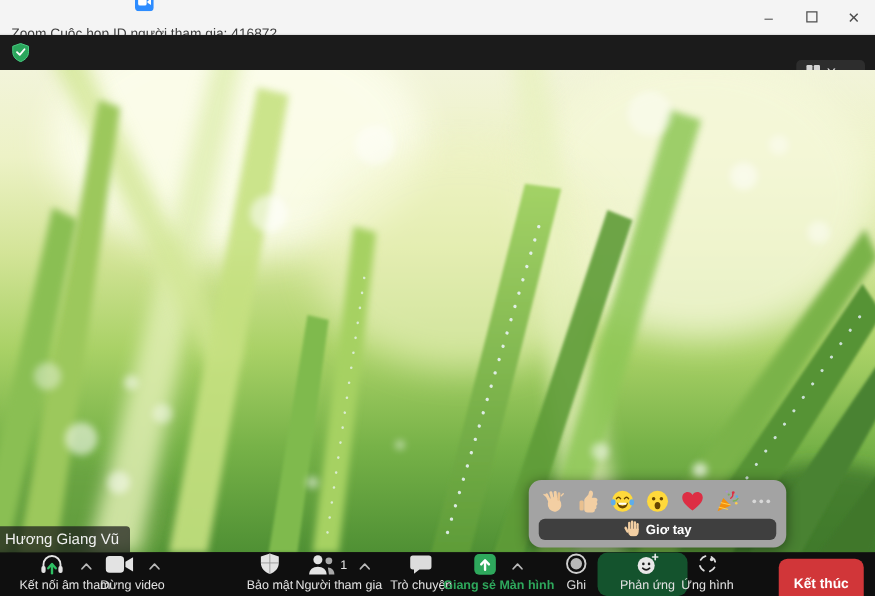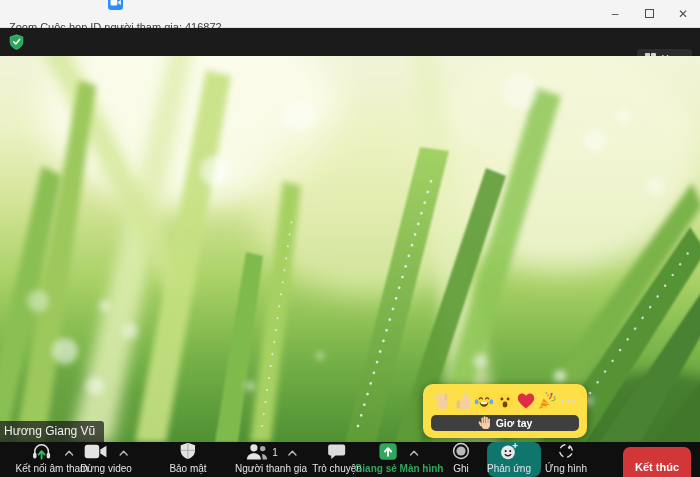--- a/index.html
+++ b/index.html
@@ -26,41 +26,41 @@
     background: #2d2d2d; border: none; border-radius: 4px; padding: 4px 8px;
     color: #e6e6e6; font-size: 11px; font-family: inherit; margin-top: 34px; }
 
   
   .video { position: absolute; top: 56px; left: 0; width: 700px; height: 386px; overflow: hidden; }
   .video svg.grass { display: block; }
   .name-label { position: absolute; left: 0; bottom: 0; background: rgba(26,26,26,0.72);
     color: #f0f0f0; font-size: 12px; padding: 3px 9px 4px 4px; border-top-right-radius: 3px; }
 
   
-  .reactions-popup { position: absolute; left: 423px; bottom: 4px; width: 164px; height: 54px;
-    background: #fde047; border-radius: 10px; box-shadow: 0 2px 10px rgba(0,0,0,0.45);
+  .reactions-popup { position: absolute; left: 423px; bottom: 4px; width: 206px; height: 54px;
+    background: #a3a3a3; border-radius: 10px; box-shadow: 0 2px 10px rgba(0,0,0,0.45);
     display: flex; flex-direction: column; }
   .emoji-row { display: flex; justify-content: space-between; align-items: center; padding: 6px 9px 0 9px; }
   .emoji-btn { background: none; border: none; width: 21px; height: 21px; padding: 0;
     display: flex; align-items: center; justify-content: center; }
   .raise-hand-btn { margin: 4px 8px 7px 8px; height: 19px; background: #3f3f3f; border: none;
     border-radius: 5px; color: #fff; font-size: 10.5px; font-weight: bold; font-family: inherit;
     display: flex; align-items: center; justify-content: center; gap: 5px; }
 
   
   .toolbar { position: absolute; top: 442px; left: 0; width: 700px; height: 35px; background: #0f0f0f; }
   .tb-item { position: absolute; top: 0; height: 35px; transform: translateX(-50%);
     display: flex; flex-direction: column; align-items: center; justify-content: flex-end;
     background: none; border: none; padding: 0 0 3px 0; font-family: inherit; }
   .tb-item .icon-row { display: flex; align-items: center; height: 19px; }
   .tb-label { font-size: 10px; color: #e2e2e2; margin-top: 1px; white-space: nowrap; }
   .tb-label.green { color: #2ea85c; font-weight: bold; }
   .chev { margin-left: 12px; display: flex; align-items: center; }
   .pcount { font-size: 10px; color: #e2e2e2; margin-left: 3px; }
-  .tb-item.active { background: #0f766e; border-radius: 8px; padding: 0 10px 3px 0; }
+  .tb-item.active { background: #14532d; border-radius: 8px; padding: 0 10px 3px 18px; }
   .end-btn { position: absolute; right: 9px; top: 5px; height: 40px; padding: 0 12px;
     background: #d13639; color: #fff; border: none; border-radius: 7px;
     font-size: 11px; font-weight: bold; font-family: inherit; }
 </style>
 </head>
 <body>
 
 <div class="window">
 
   <div class="titlebar">
@@ -299,21 +299,21 @@
         </span>
         <span class="chev">
           <svg width="9" height="6" viewBox="0 0 9 6">
               <path d="M1 5 L4.5 1.3 L8 5" stroke="#b9b9b9" stroke-width="1.4" fill="none" stroke-linecap="round" stroke-linejoin="round"></path>
             </svg>
         </span>
       </span>
       <span class="tb-label">Dừng video</span>
     </button>
 
-    <button class="tb-item" style="left:188px">
+    <button class="tb-item" style="left:216px">
       <span class="icon-row">
         <span>
           <svg width="17" height="18" viewBox="0 0 18 19">
             <path d="M9 0.8 L16.6 3.4 v5.2 c0 4.8 -3.1 7.8 -7.6 9.5 C4.5 16.4 1.4 13.4 1.4 8.6 V3.4 Z" fill="#e3e3e3"></path>
             <path d="M9 0.8 V18.1 M1.4 8.8 h15.2" stroke="#7c7c7c" stroke-width="0.7" opacity="0.8"></path>
           </svg>
         </span>
       </span>
       <span class="tb-label">Bảo mật</span>
     </button>
@@ -328,21 +328,21 @@
             <path d="M17 10.9 c3.1 0.2 5.2 2.3 5.2 5.7 h-4.4" fill="#a8a8a8"></path>
           </svg>
         </span>
         <span class="pcount">1</span>
         <span class="chev" style="margin-left:10px">
           <svg width="9" height="6" viewBox="0 0 9 6">
               <path d="M1 5 L4.5 1.3 L8 5" stroke="#b9b9b9" stroke-width="1.4" fill="none" stroke-linecap="round" stroke-linejoin="round"></path>
             </svg>
         </span>
       </span>
-      <span class="tb-label">Người thanh gia</span>
+      <span class="tb-label">Người tham gia</span>
     </button>
 
     <button class="tb-item" style="left:337px">
       <span class="icon-row">
         <span>
           <svg width="19" height="17" viewBox="0 0 20 18">
             <path d="M3.2 1.5 h13.6 a2.2 2.2 0 0 1 2.2 2.2 v7.4 a2.2 2.2 0 0 1 -2.2 2.2 h-8 l-4.6 3.6 v-3.6 h-1 a2.2 2.2 0 0 1 -2.2 -2.2 V3.7 a2.2 2.2 0 0 1 2.2 -2.2 z" fill="#dcdcdc"></path>
           </svg>
         </span>
       </span>

